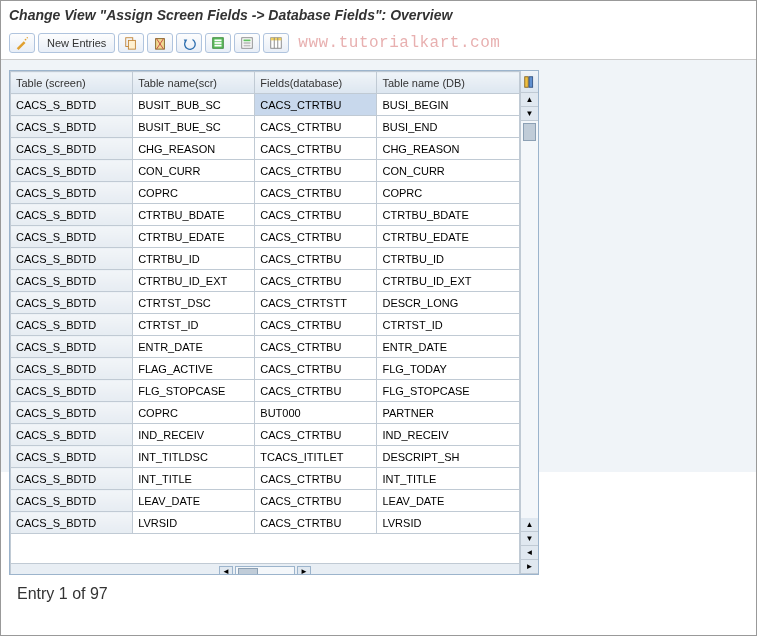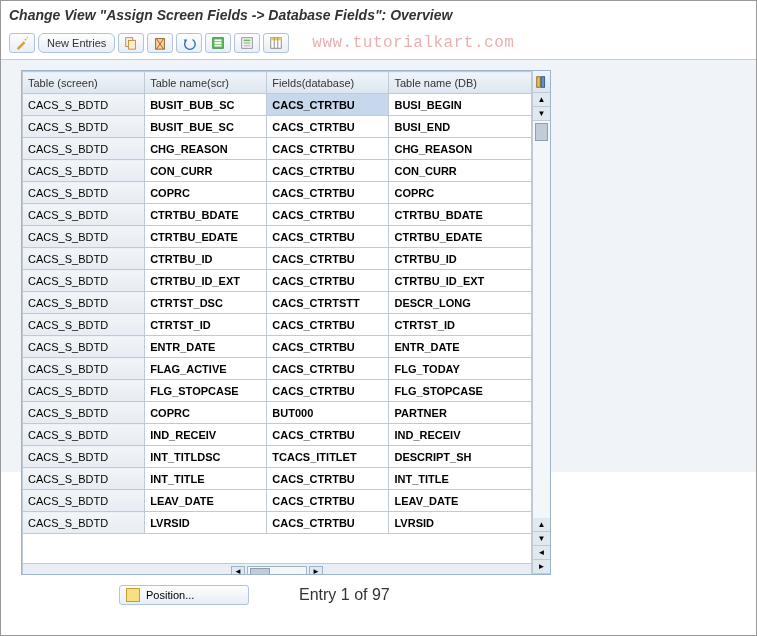--- a/index.html
+++ b/index.html
@@ -33,30 +33,30 @@
       padding: 2px 5px;
       border: 1px solid #b0c4de;
       background: linear-gradient(#fdfdfd, #e8eef7);
       border-radius: 3px;
       cursor: pointer;
       font-size: 11px;
       color: #333;
       height: 20px;
       min-width: 18px;
     }
-    .toolbar-btn.text-btn { padding: 2px 8px; border-radius: 6px; }
+    .toolbar-btn.text-btn { padding: 2px 8px; }
     .watermark {
-      margin-left: 20px;
+      margin-left: 6px;
       color: #e8b0b0;
       font-family: "Courier New", monospace;
       font-size: 16px;
       letter-spacing: 0.5px;
     }
     .content-area {
-      padding: 10px 8px 4px 20px;
+      padding: 10px 8px 4px 8px;
       background: #f0f4f8;
       height: 412px;
     }
     .table-wrapper {
       border: 1px solid #9cb4cc;
       background: #fff;
       display: flex;
       height: 505px;
       width: 530px;
     }
@@ -76,21 +76,20 @@
       white-space: nowrap;
       height: 22px;
     }
     th {
       background: linear-gradient(#f0f4f8, #dce6f0);
       font-weight: normal;
       color: #333;
     }
     td.cell {
       background: #fff;
-      font-weight: bold;
     }
     td.cell-gray {
       background: linear-gradient(#f2f5f8, #e6ecf2);
     }
     td.selected {
       background: #c8d8ec;
     }
     .empty-row td { height: 30px; }
     .hscroll-row td {
       background: #e8eef4;
@@ -419,19 +418,15 @@
         <div class="vthumb"></div>
       </div>
       <div class="vbtn">▲</div>
       <div class="vbtn">▼</div>
       <div class="vbtn">◄</div>
       <div class="vbtn">►</div>
     </div>
   </div>
 
   <div class="footer">
-    <span class="position-btn">
-      <span class="pos-icon"></span>
-      <span>Position...</span>
-    </span>
     <span class="entry-text">Entry 1 of 97</span>
   </div>
 </div>
 
 </body></html>

